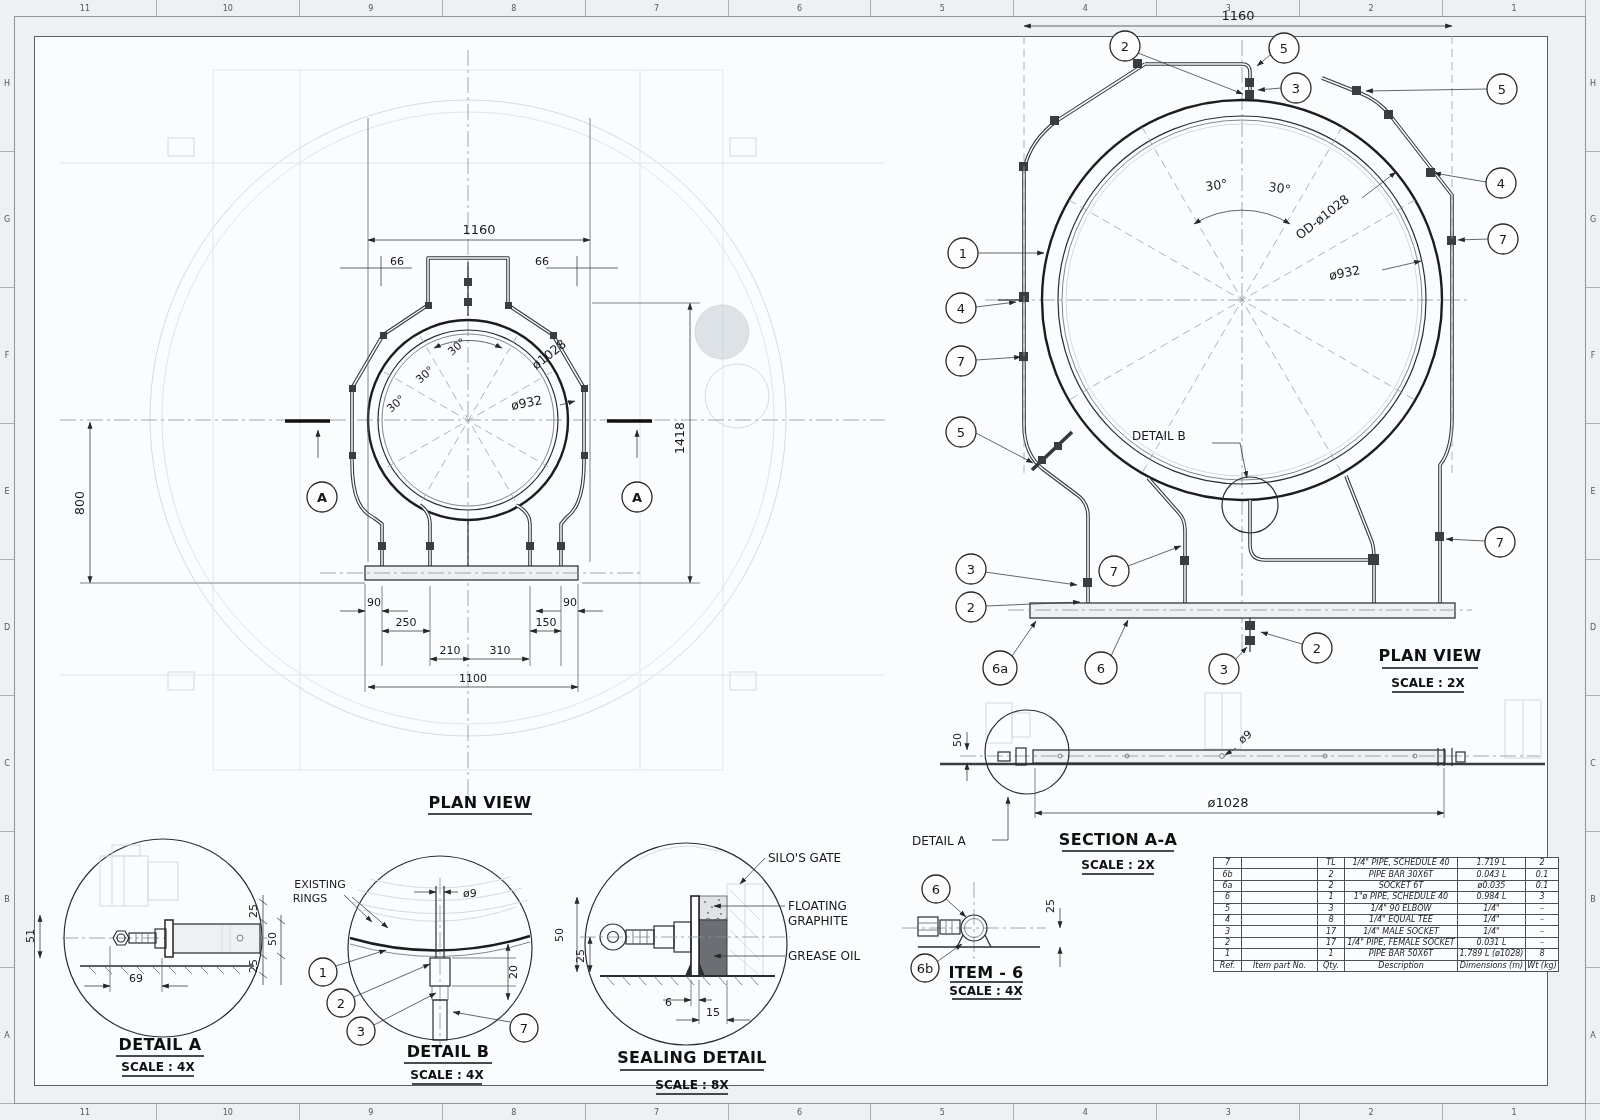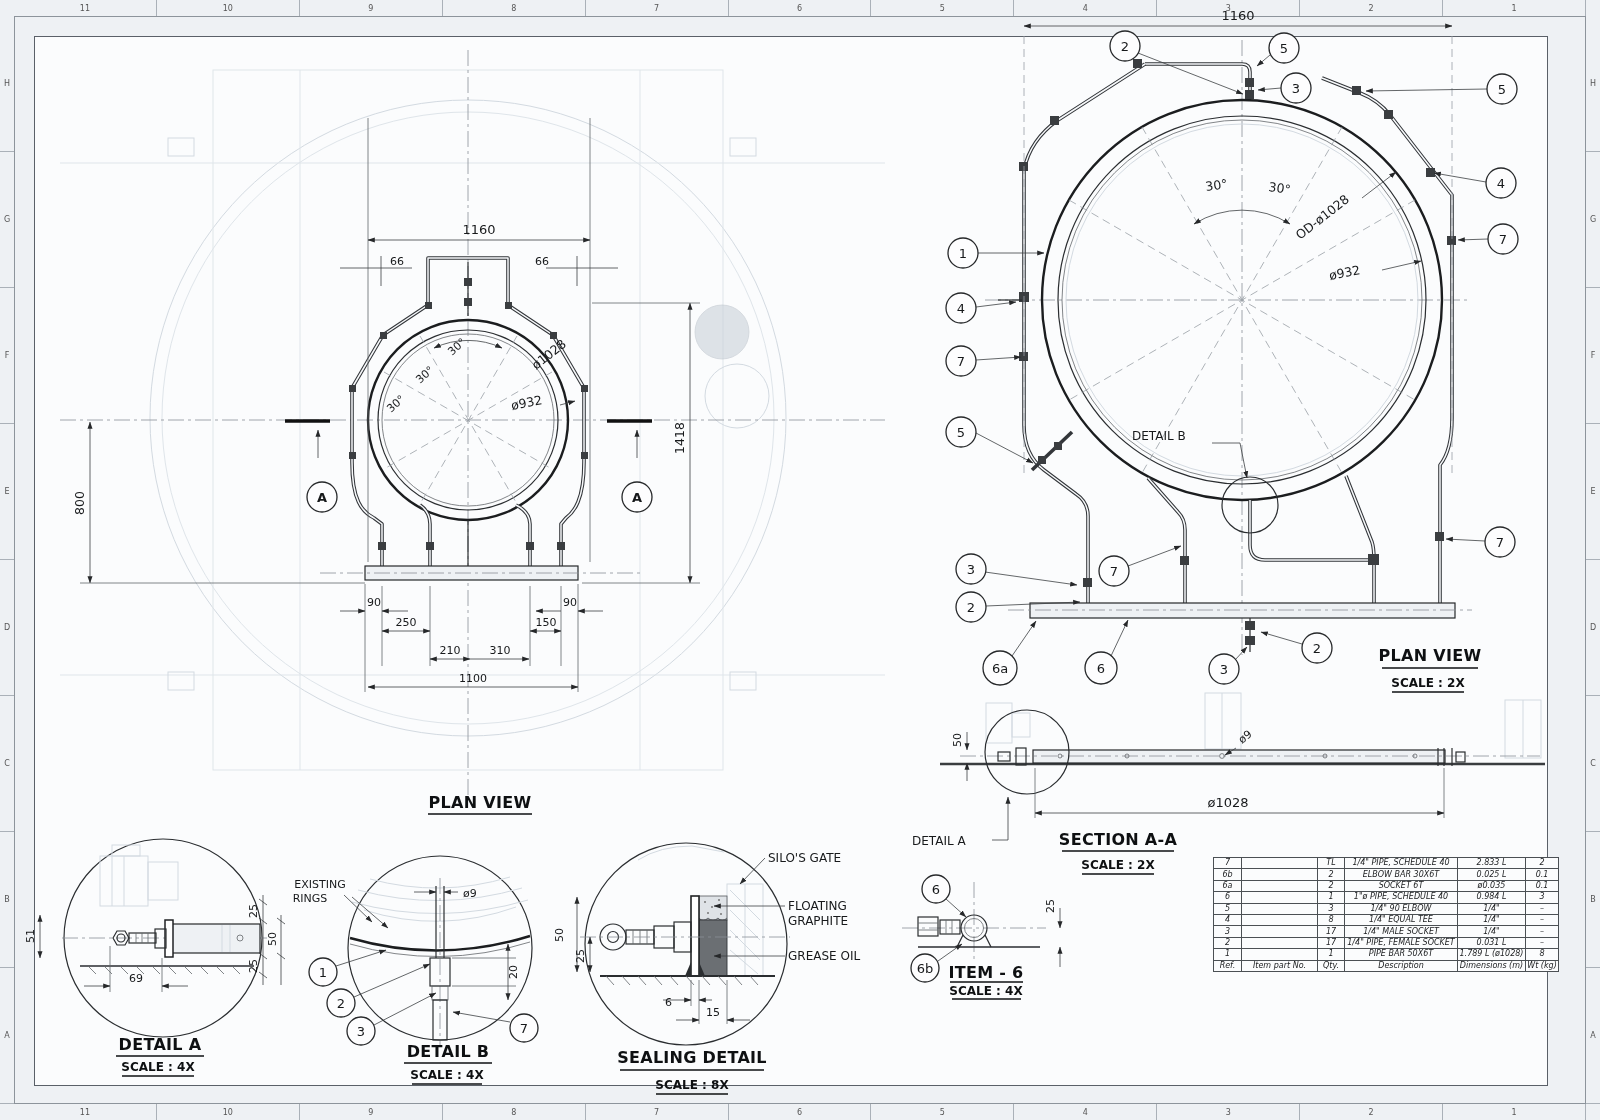--- a/index.html
+++ b/index.html
@@ -623,29 +623,29 @@
       <col style="width:113px">
         <col style="width:68px">
         <col style="width:33px">
     </colgroup>
     <tbody>
         <tr>
       <td>7</td>
           <td></td>
       <td>TL</td>
           <td>1/4" PIPE, SCHEDULE 40</td>
-      <td>2.833 L</td>
+      <td>1.719 L</td>
           <td>2</td>
     </tr>
     <tr>
       <td>6b</td>
           <td></td>
       <td>2</td>
-          <td>ELBOW BAR 30X6T</td>
-      <td>0.025 L</td>
+          <td>PIPE BAR 30X6T</td>
+      <td>0.043 L</td>
           <td>0.1</td>
     </tr>
     <tr>
       <td>6a</td>
           <td></td>
       <td>2</td>
           <td>SOCKET 6T</td>
       <td>ø0.035</td>
           <td>0.1</td>
     </tr>

